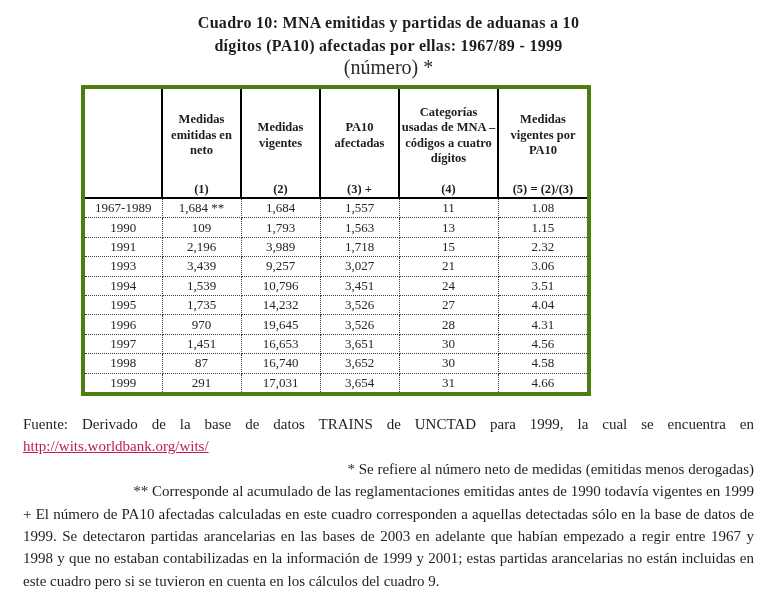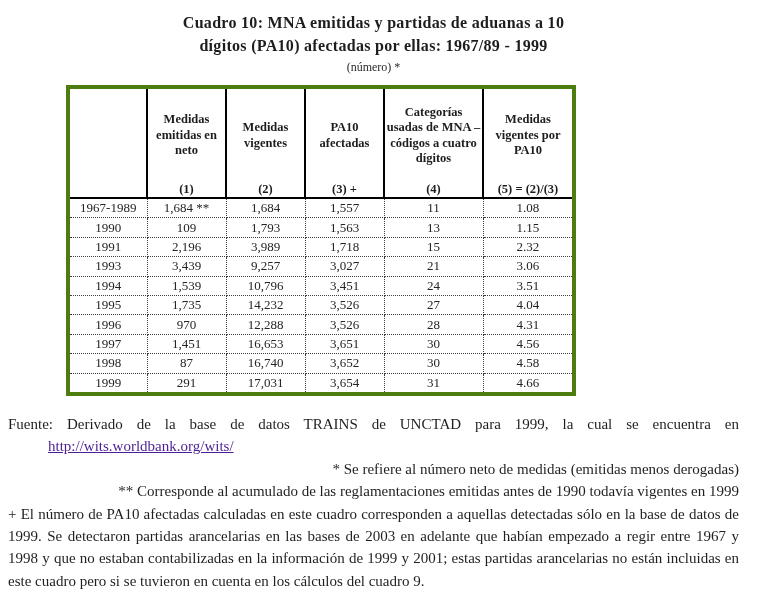--- a/index.html
+++ b/index.html
@@ -11,36 +11,37 @@
     width: 775px;
     height: 613px;
     overflow: hidden;
     font-family: "Liberation Serif", serif;
     color: #222222;
   }
   .page {
     position: relative;
     width: 747px;
     height: 613px;
+    padding-left: 15px;
   }
   
   .title-block {
     padding-top: 11px;
     text-align: center;
   }
   .title-line {
     font-weight: bold;
     font-size: 16px;
     line-height: 23px;
     letter-spacing: 0.3px;
     color: #1d1d1d;
   }
   .title-sub {
     font-weight: normal;
-    font-size: 12px;
+    font-size: 20px;
     line-height: 21px;
     color: #2a2a2a;
   }
   
   table.data-table {
     border-collapse: collapse;
     table-layout: fixed;
     margin: 7px 0 0 66px;
     border: 4px solid #4d7c0f;
   }
@@ -91,24 +92,23 @@
     margin: 17px 8px 0 8px;
     font-size: 15px;
     line-height: 22.4px;
     color: #1f1f1f;
   }
   .fuente-line {
     text-align: justify;
     text-align-last: justify;
   }
   .link-line a {
-    color: #4c1d95;
+    color: #be185d;
     text-decoration: underline;
     cursor: pointer;
-    margin-left: 40px;
   }
   .note {
     text-align: right;
   }
   .note-plus {
     text-align: justify;
   }
 </style>
 </head>
 <body>
@@ -215,21 +215,21 @@
           <td>1995</td>
           <td>1,735</td>
           <td>14,232</td>
           <td>3,526</td>
           <td>27</td>
           <td>4.04</td>
         </tr>
         <tr>
           <td>1996</td>
           <td>970</td>
-          <td>12,288</td>
+          <td>19,645</td>
           <td>3,526</td>
           <td>28</td>
           <td>4.31</td>
         </tr>
         <tr>
           <td>1997</td>
           <td>1,451</td>
           <td>16,653</td>
           <td>3,651</td>
           <td>30</td>

